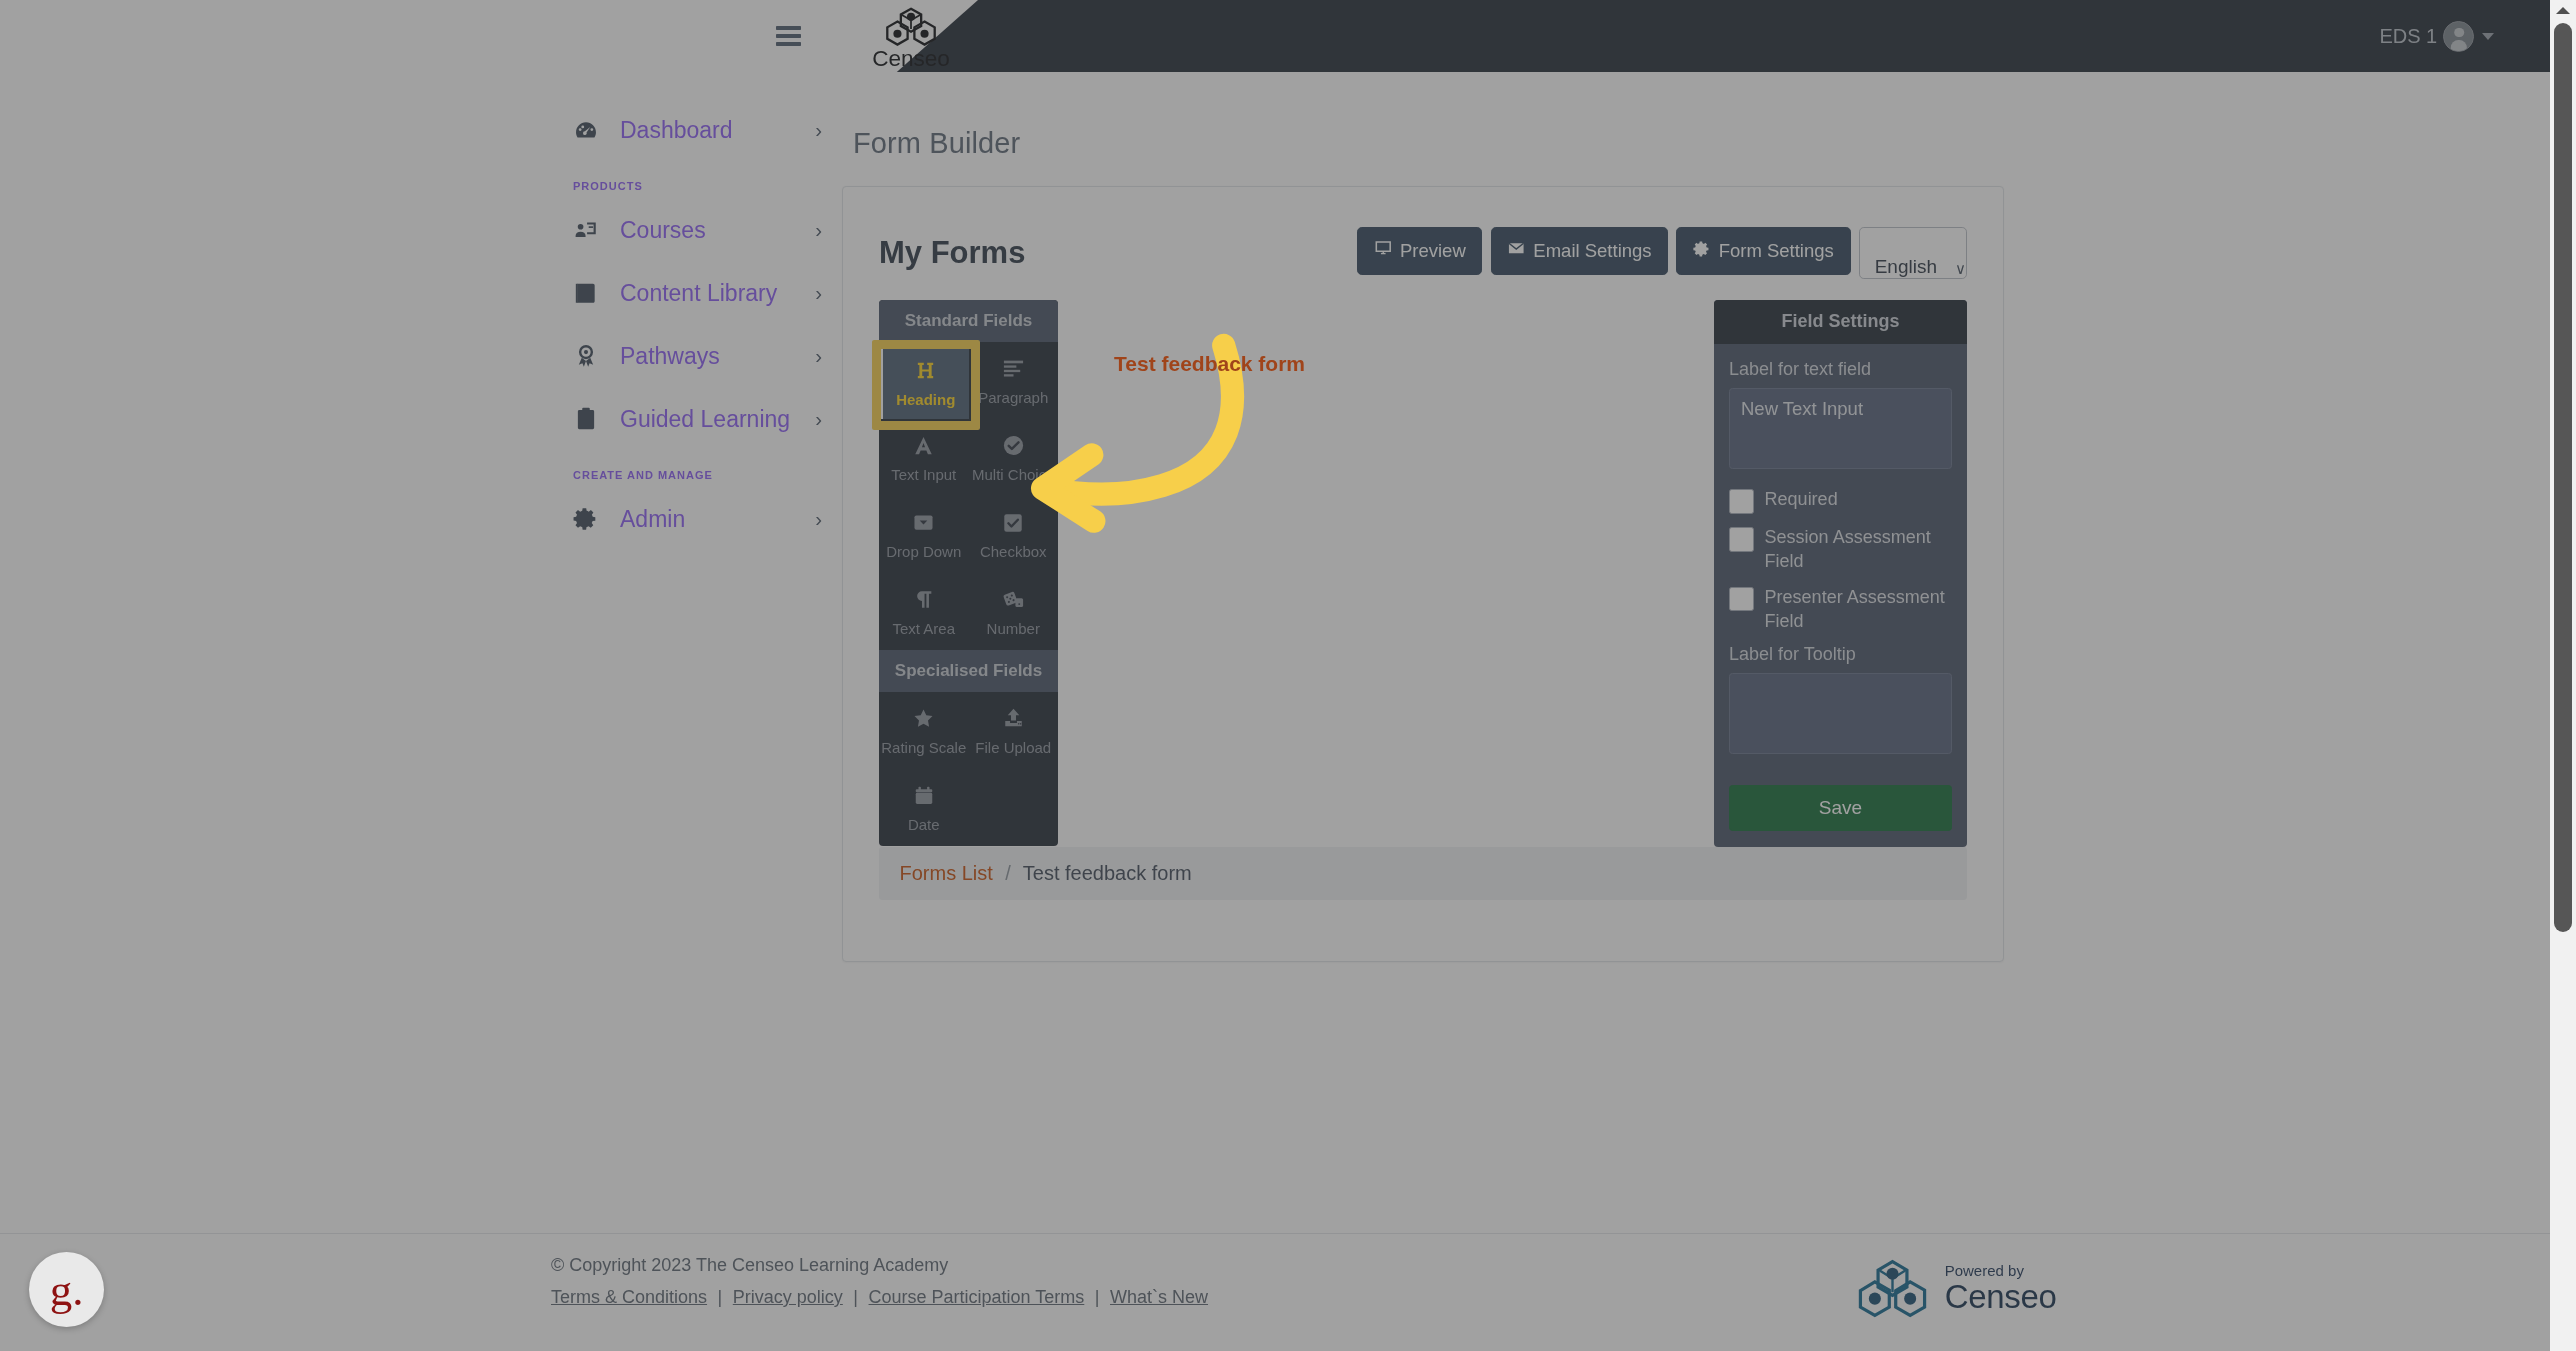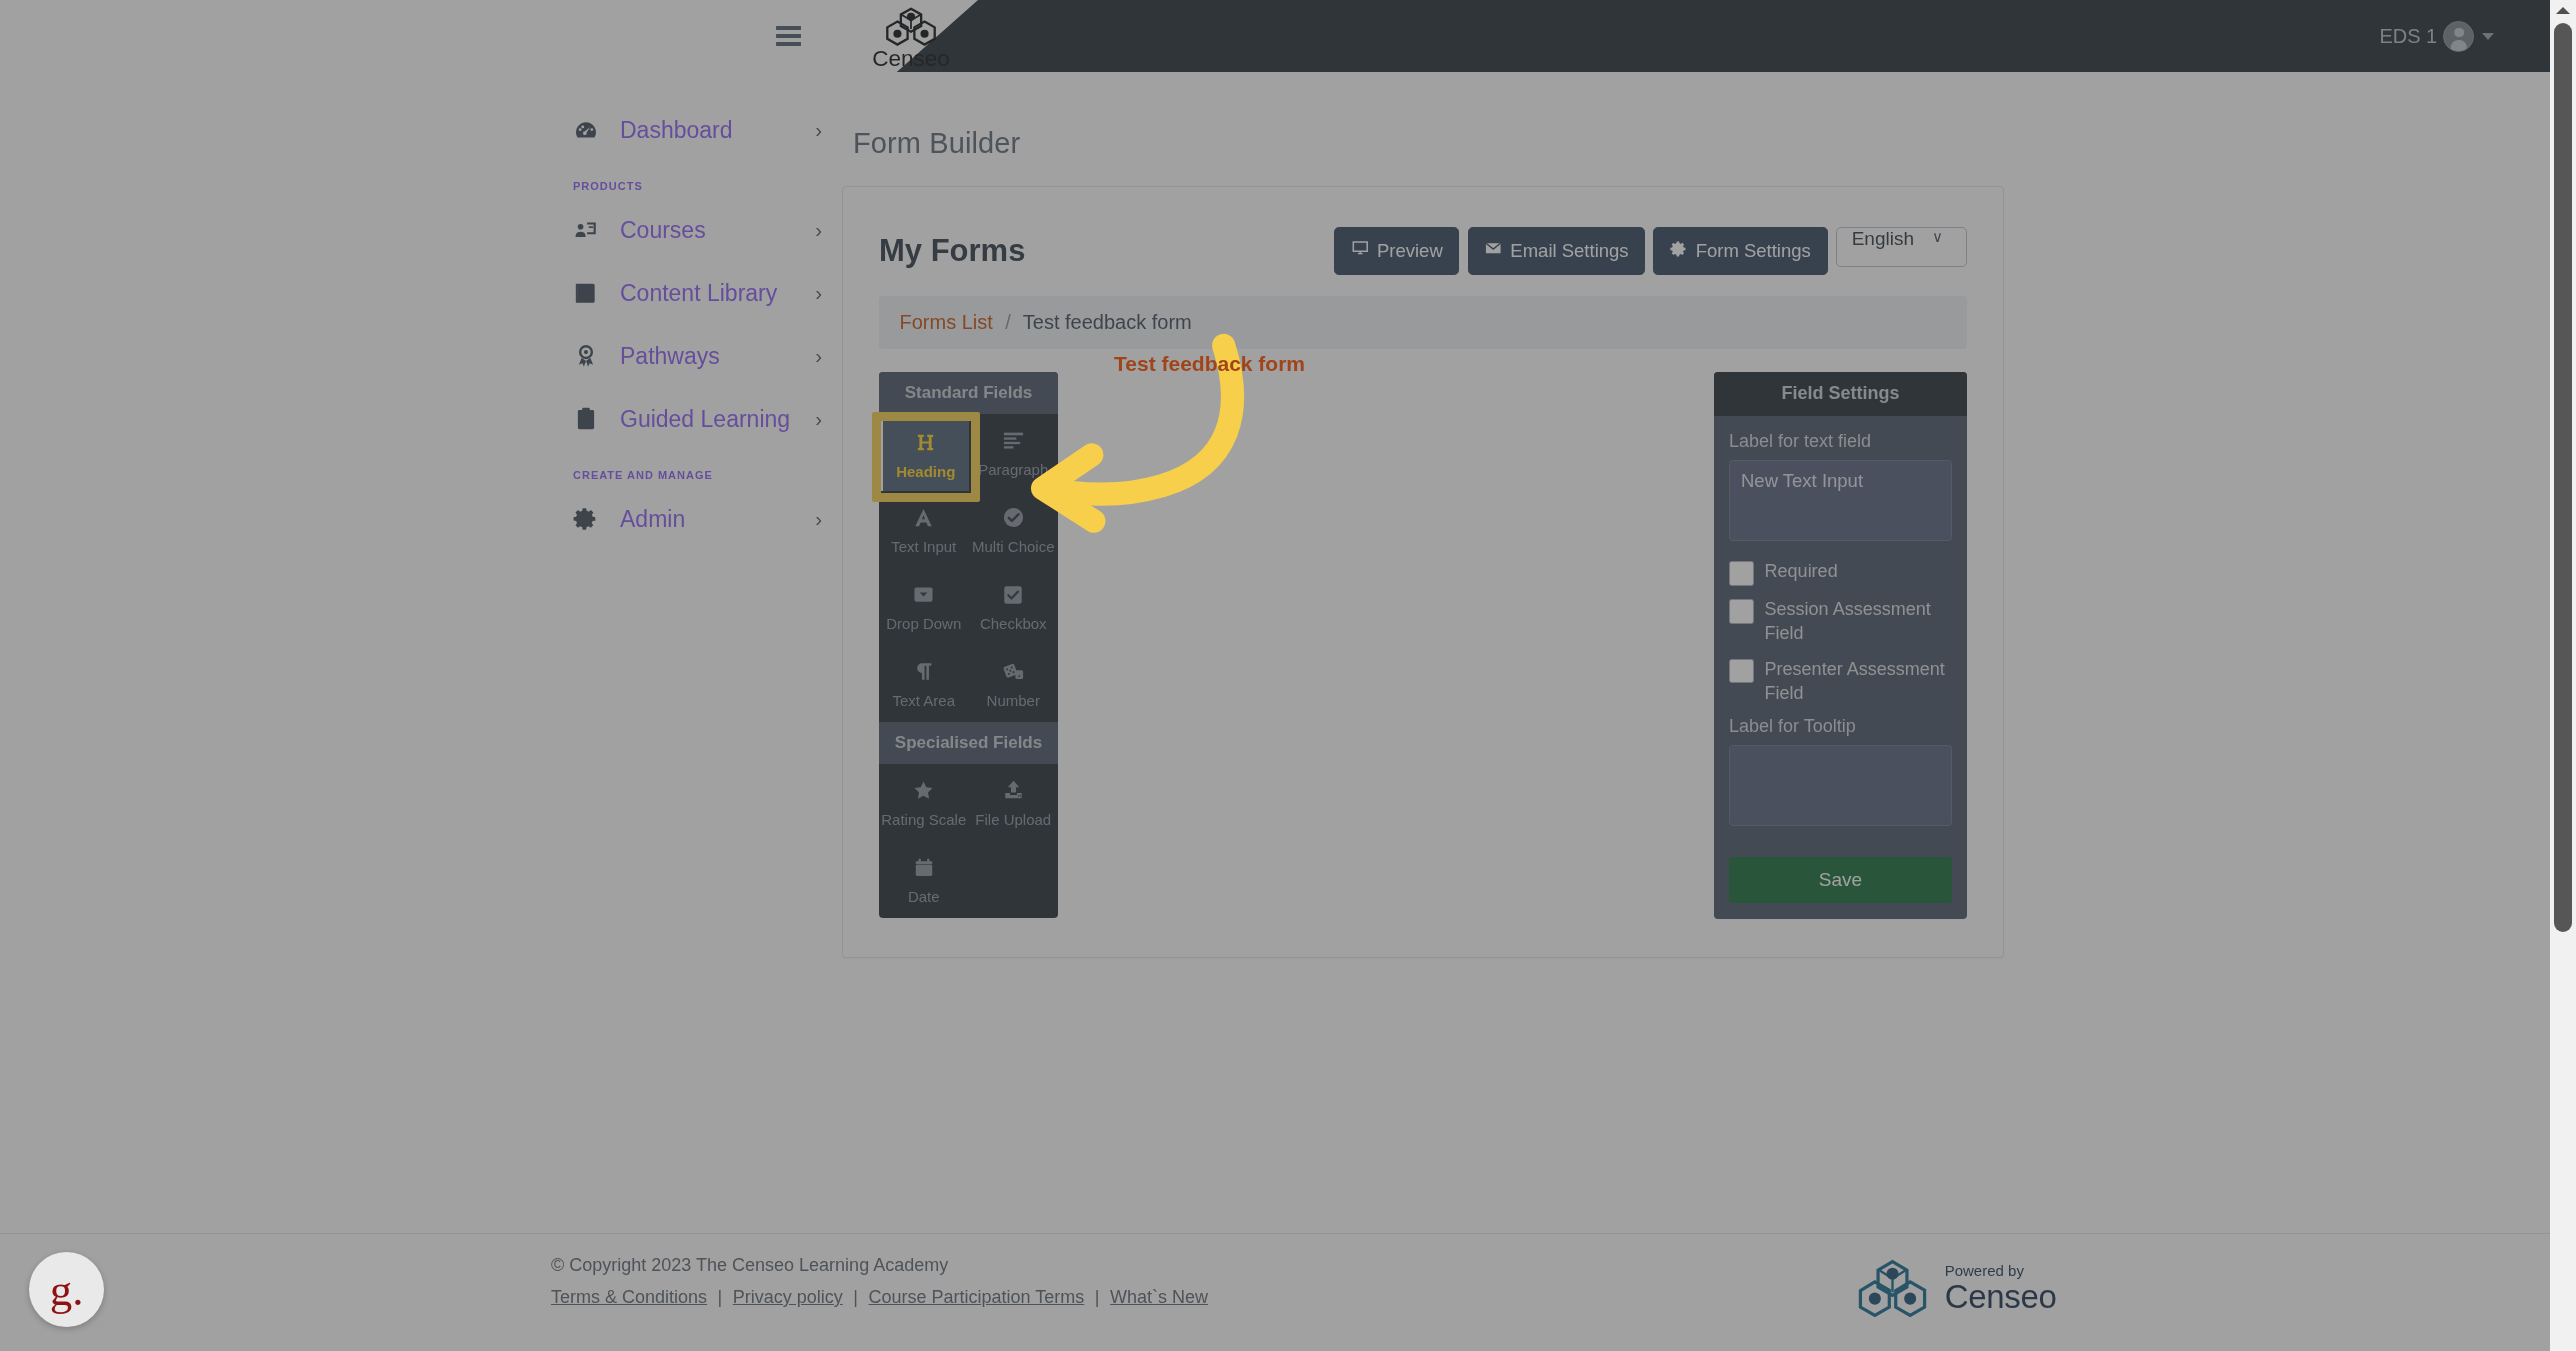--- a/index.html
+++ b/index.html
@@ -212,25 +212,25 @@
     background: #31465c;
     border: 0.7px solid #31465c;
     border-radius: 4.8px;
     color: #ffffff;
     font-size: 18.5px;
     cursor: pointer;
     white-space: nowrap;
   }
   .tb-select {
     display: inline-flex;
-    align-items: flex-start;
+    align-items: flex-end;
     justify-content: space-between;
     gap: 18px;
-    height: 40px;
-    padding: 0 23px 0 15px;
+    height: 52px;
+    padding: 0 0 0 15px;
     background: #ffffff;
     border: 0.7px solid #b9bfc6;
     border-radius: 4.8px;
     color: #2d3845;
     font-size: 19px;
     cursor: pointer;
   }
   .tb-select .sel-caret {
     font-size: 15px;
     color: #44505e;
@@ -676,26 +676,20 @@
               <span>Form Settings</span>
             </button>
 
             <div class="tb-select">
               <span>English</span>
               <span class="sel-caret">∨</span>
             </div>
           </div>
         </div>
 
-        <div id="breadcrumb">
-          <span class="crumb-link">Forms List</span>
-          <span class="crumb-sep">/</span>
-          <span>Test feedback form</span>
-        </div>
-
         <div id="builder-body">
 
           <aside id="palette">
 
             <div class="pal-section-head">Standard Fields</div>
 
             <div class="pal-grid">
 
               <div class="pal-item selected">
                 <span class="pal-icon">
@@ -849,20 +843,26 @@
               </div>
 
               <div class="fs-label">Label for Tooltip</div>
               <textarea class="fs-textarea" style=""></textarea>
 
               <button class="fs-save">Save</button>
             </div>
           </aside>
 
           <div id="highlight-ring"></div>
+        </div>
+
+        <div id="breadcrumb">
+          <span class="crumb-link">Forms List</span>
+          <span class="crumb-sep">/</span>
+          <span>Test feedback form</span>
         </div>
       </section>
     </main>
   </div>
 
   <footer id="footer">
     <div id="footer-left">
       <div>© Copyright 2023 The Censeo Learning Academy</div>
       <div class="flinks">
         <a>Terms &amp; Conditions</a>

